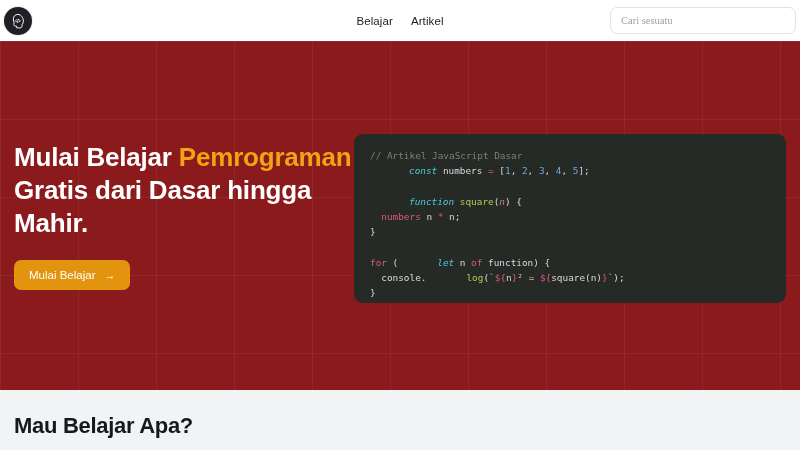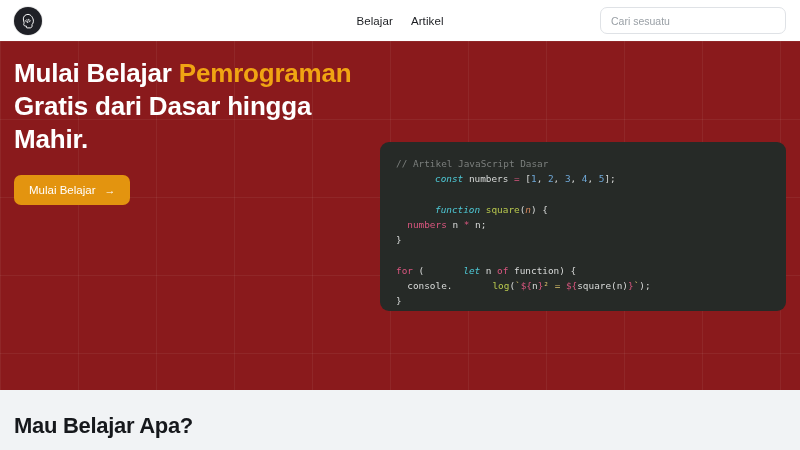--- a/index.html
+++ b/index.html
@@ -10,21 +10,21 @@
     background: #f1f3f5;
   }
 
   
   .header {
     position: relative;
     height: 41px;
     background: #ffffff;
     display: flex;
     align-items: center;
-    padding: 0 14px;
+    padding: 0 4px;
   }
   .logo {
     width: 28px; height: 28px;
     border-radius: 50%;
     background: #1f2026;
     display: flex; align-items: center; justify-content: center;
     flex: 0 0 auto;
     box-shadow: 0 0 0 1px rgba(0,0,0,0.08);
   }
   .logo svg { display: block; }
@@ -51,21 +51,21 @@
     border: 1px solid #dfe2e6;
     border-radius: 7px;
     background: #fff;
     display: flex; align-items: center;
     padding: 0 10px;
   }
   .search input {
     border: 0; outline: 0;
     width: 100%;
     font-size: 10.5px;
-    font-family: Liberation Sans, sans-serif;
+    font-family: Liberation Serif, serif;
     color: #3a3d42;
     background: transparent;
   }
   .search input::placeholder { color: #9aa0a6; }
 
   
   .hero {
     position: relative;
     height: 349px;
     background-color: #8a1a1c;
@@ -75,24 +75,23 @@
     position: absolute; inset: 0;
     background-image:
       linear-gradient(to right, rgba(255,255,255,0.055) 1px, transparent 1px),
       linear-gradient(to bottom, rgba(255,255,255,0.055) 1px, transparent 1px);
     background-size: 78px 78px;
     pointer-events: none;
   }
   .hero-inner {
     position: relative;
     display: flex;
-    align-items: flex-start;
+    align-items: center;
     height: 100%;
-    padding: 16px 14px;
-    gap: 26px;
+    padding: 8px 14px;
   }
   .hero-left { width: 340px; flex: 0 0 340px; }
 
   .hero-title {
     font-size: 26px;
     line-height: 1.26;
     font-weight: 700;
     color: #ffffff;
     letter-spacing: -0.2px;
   }

